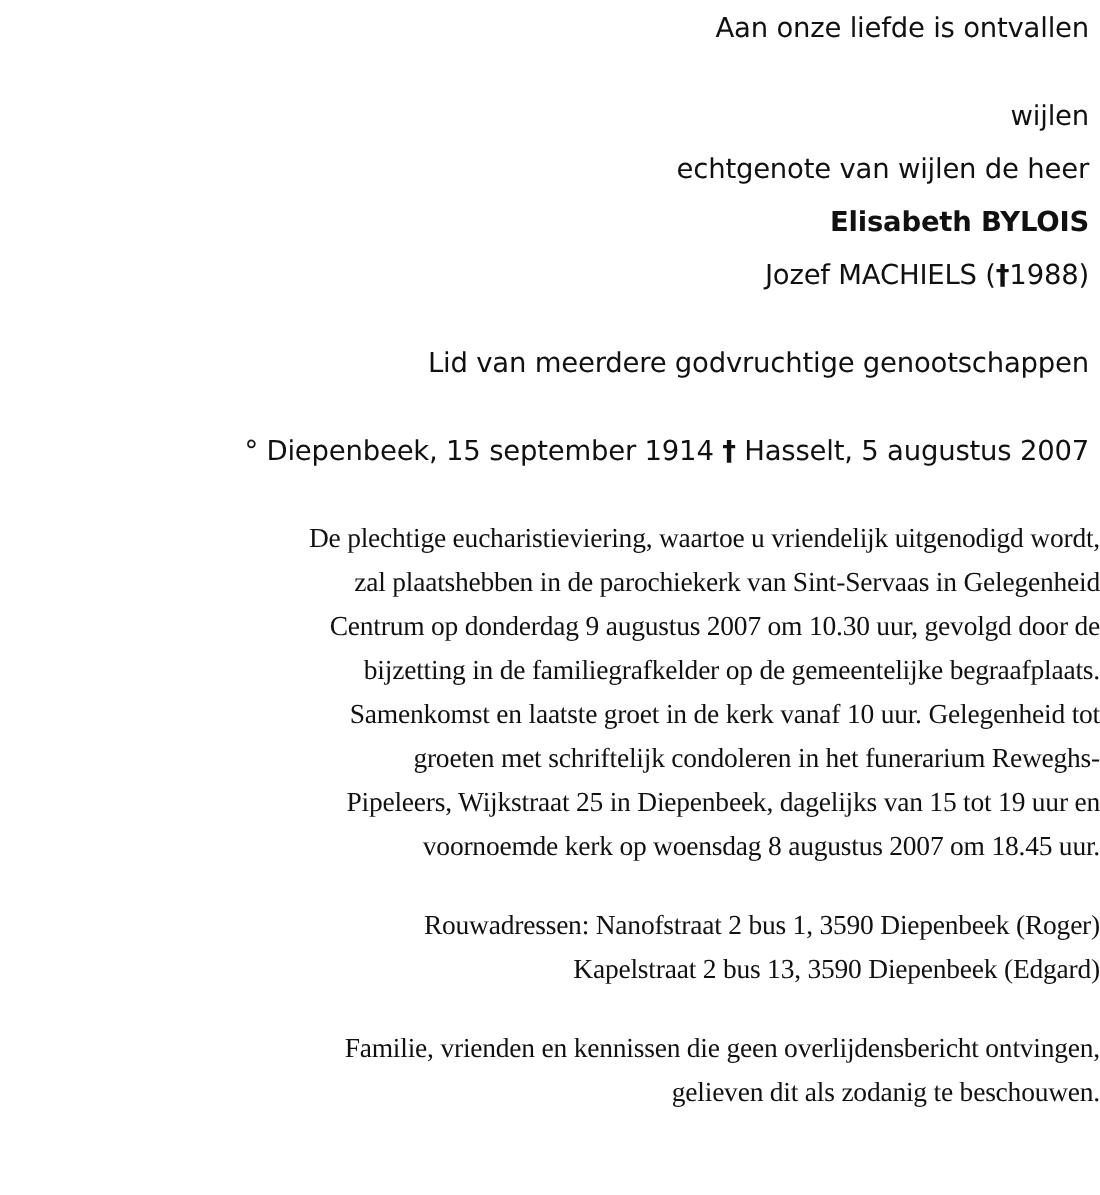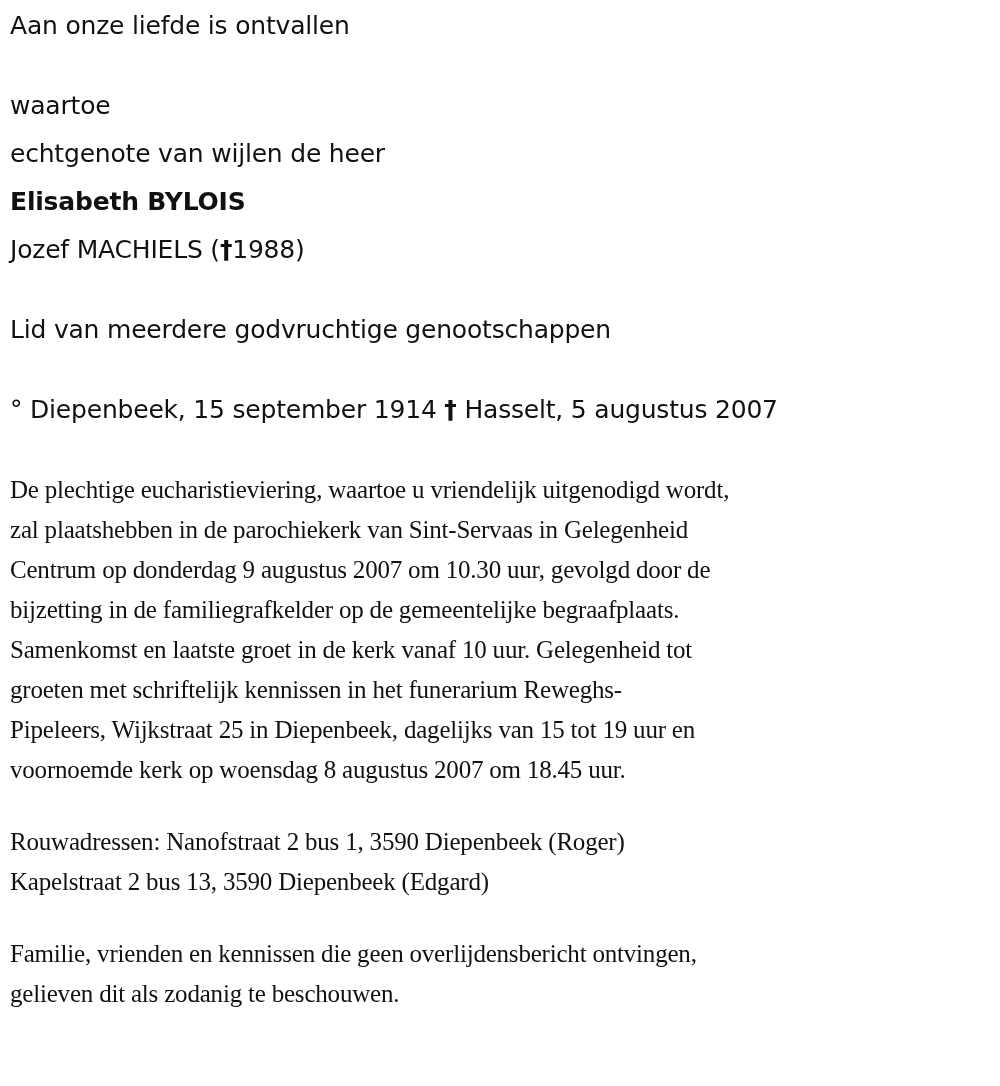--- a/index.html
+++ b/index.html
@@ -12,20 +12,21 @@
       height: 1086px;
       overflow: hidden;
       color: #111111;
       font-family: "DejaVu Sans", sans-serif;
       font-size: 25px;
       letter-spacing: -0.2px;
     }
     .page {
       position: relative;
       padding: 6px 10px 0 10px;
+      text-align: right;
     }
     .line {
       display: block;
       height: 48px;
       line-height: 40px;
       white-space: nowrap;
     }
     .gap-48 { margin-top: 32px; }
     .bold { font-weight: bold; }
     .body-para {
@@ -44,21 +45,21 @@
       font-weight: bold;
     }
   </style>
 </head>
 <body>
 
 <div class="page">
 
   <span class="line">Aan onze liefde is ontvallen</span>
 
-  <span class="line gap-48">waartoe</span>
+  <span class="line gap-48">wijlen</span>
 
   <span class="line">echtgenote van wijlen de heer</span>
 
   <span class="line bold">Elisabeth BYLOIS</span>
 
   <span class="line">
     <span>Jozef MACHIELS</span>
     <span><span>(</span><span class="cross">†</span><span>1988</span><span>)</span></span>
   </span>
 
@@ -70,21 +71,21 @@
     <span class="cross">†</span>
     <span>Hasselt, 5 augustus 2007</span>
   </span>
 
   <div class="body-para gap-48">
     <span class="pline">De plechtige eucharistieviering, waartoe u vriendelijk uitgenodigd wordt,</span>
     <span class="pline">zal plaatshebben in de parochiekerk van Sint-Servaas in Gelegenheid</span>
     <span class="pline">Centrum op donderdag 9 augustus 2007 om 10.30 uur, gevolgd door de</span>
     <span class="pline">bijzetting in de familiegrafkelder op de gemeentelijke begraafplaats.</span>
     <span class="pline">Samenkomst en laatste groet in de kerk vanaf 10 uur. Gelegenheid tot</span>
-    <span class="pline">groeten met schriftelijk kennissen in het funerarium Reweghs-</span>
+    <span class="pline">groeten met schriftelijk condoleren in het funerarium Reweghs-</span>
     <span class="pline">Pipeleers, Wijkstraat 25 in Diepenbeek, dagelijks van 15 tot 19 uur en</span>
     <span class="pline">voornoemde kerk op woensdag 8 augustus 2007 om 18.45 uur.</span>
   </div>
 
   <div class="body-para gap-48">
     <span class="pline">Rouwadressen: Nanofstraat 2 bus 1, 3590 Diepenbeek (Roger)</span>
     <span class="pline">Kapelstraat 2 bus 13, 3590 Diepenbeek (Edgard)</span>
   </div>
 
   <div class="body-para gap-48">

